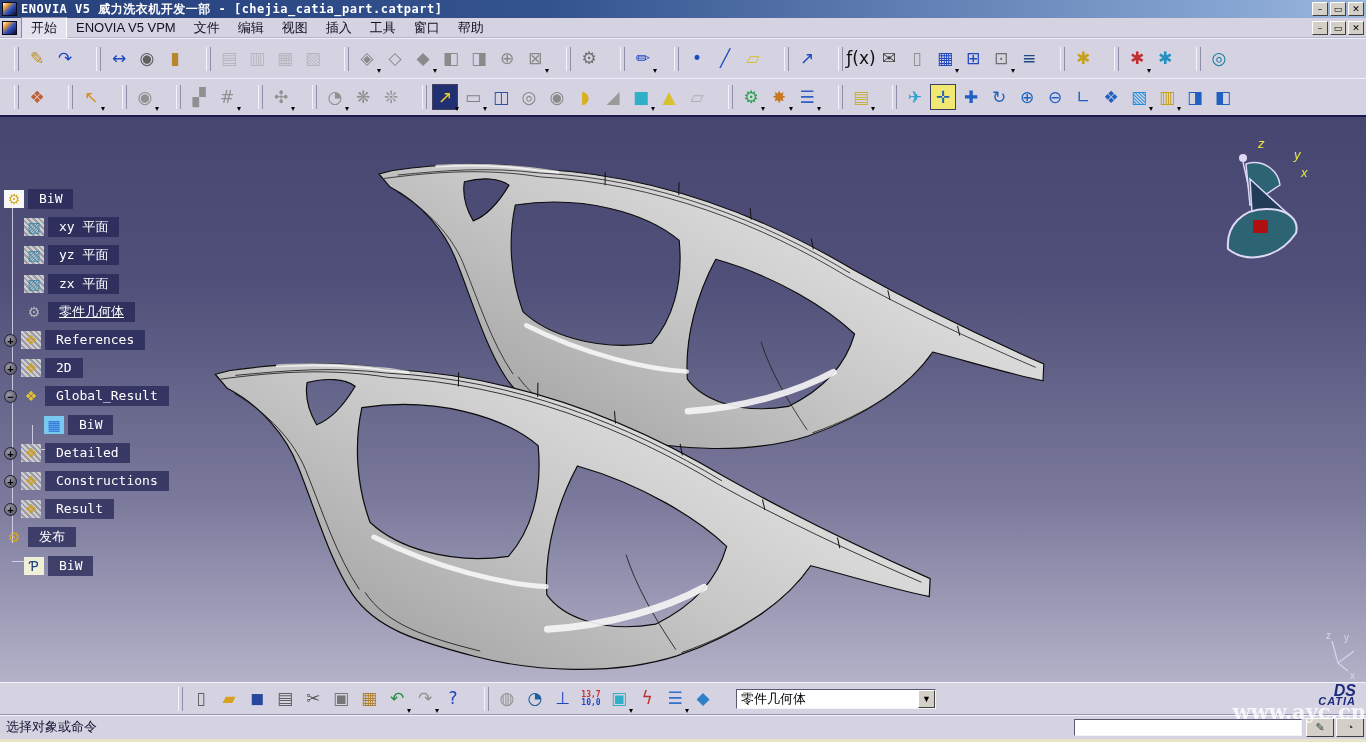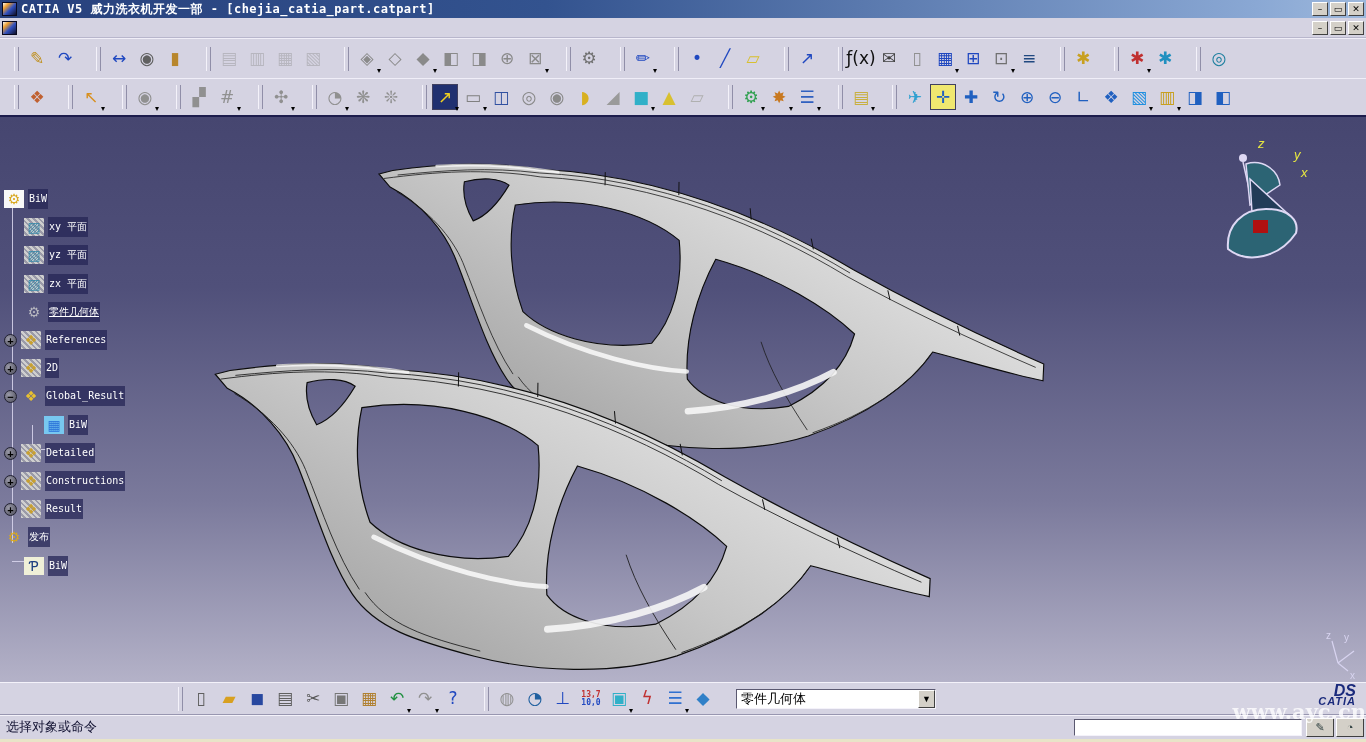--- a/index.html
+++ b/index.html
@@ -55,22 +55,22 @@
   
   .tree { position:absolute; left:2px; top:70px; width:215px; height:400px; }
   .tline { position:absolute; background:#dcd8f0; opacity:0.85; }
   .trow { position:absolute; display:flex; align-items:center; height:24px; white-space:nowrap; }
   .texp { width:13px; height:13px; border-radius:50%; background:radial-gradient(circle at 35% 35%, #9a9aa8, #4a4a58);
     color:#000; font-size:11px; line-height:12px; text-align:center; font-weight:bold;
     margin-right:4px; border:1px solid #202030; }
   .ticon { width:20px; height:18px; display:inline-flex; align-items:center; justify-content:center;
     margin-right:4px; font-size:14px; line-height:1; font-family:"DejaVu Sans", sans-serif; }
   .ticon.hatch { background:repeating-linear-gradient(45deg,#cfcfcf 0 2px,#9a9aa8 2px 4px); }
-  .tlabel { color:#fff; font-size:10px; font-family:"DejaVu Sans Mono", monospace;
-    background:rgba(38,38,86,0.75); padding:0 1px; line-height:20px; }
+  .tlabel { color:#fff; font-size:13px; font-family:"DejaVu Sans Mono", monospace;
+    background:rgba(38,38,86,0.75); padding:0 11px; line-height:20px; }
   .tlabel.und { text-decoration:underline; }
 
   
   .bottombar { height:32px; flex:0 0 32px; display:flex; align-items:center;
     background:#d5d3e2; border-top:1px solid #f4f2fa; position:relative; }
   .bb-pad { width:170px; }
   .combo { display:flex; align-items:center; height:20px; width:200px; margin-left:10px;
     background:#fff; border:1px solid; border-color:#5a5870 #f4f2fa #f4f2fa #5a5870; }
   .combo .cval { flex:1; font-size:13px; padding:0 4px; color:#000; white-space:nowrap; overflow:hidden;}
   .combo .cbtn { width:17px; height:18px; background:#d4d0c8; border:1px solid;
@@ -93,30 +93,41 @@
   .watermark { position:absolute; right:0px; top:-16px; font-size:21px; font-weight:bold;
     color:rgba(255,255,255,0.78); z-index:10; font-family:"DejaVu Serif", serif; }
 </style>
 </head>
 <body>
 
 <div class="app">
 
   <div class="titlebar">
     <div class="applogo"></div>
-    <span class="title-text">CATIA V5  威力洗衣机开发一部 - [chejia_catia_part.catpart]</span>
+    <span class="title-text">ENOVIA V5  威力洗衣机开发一部 - [chejia_catia_part.catpart]</span>
     <div class="winbtns">
       <div class="wbtn">–</div>
       <div class="wbtn">▭</div>
       <div class="wbtn">✕</div>
     </div>
   </div>
 
   <div class="menubar">
     <div class="applogo"></div>
+    <ul class="menu-items">
+        <li class="menu-item active">开始</li>
+        <li class="menu-item">ENOVIA V5 VPM</li>
+        <li class="menu-item">文件</li>
+        <li class="menu-item">编辑</li>
+        <li class="menu-item">视图</li>
+        <li class="menu-item">插入</li>
+        <li class="menu-item">工具</li>
+        <li class="menu-item">窗口</li>
+        <li class="menu-item">帮助</li>
+      </ul>
     <div class="winbtns" style="margin-left:auto;">
       <div class="wbtn">–</div>
       <div class="wbtn">▭</div>
       <div class="wbtn">✕</div>
     </div>
   </div>
 
   <div class="toolbar tb1">
       <div class="grp">
         <span class="icon">

